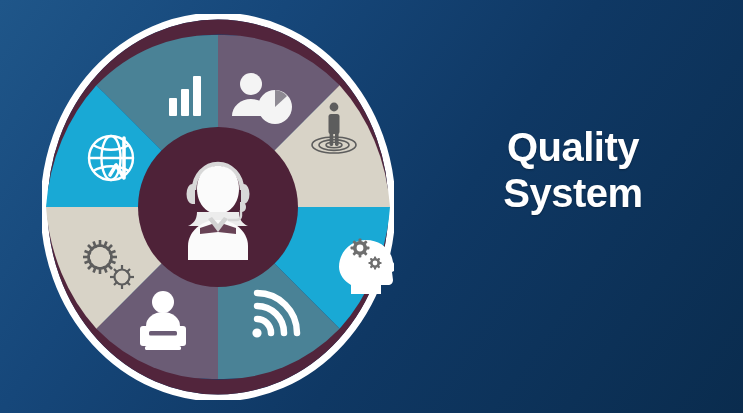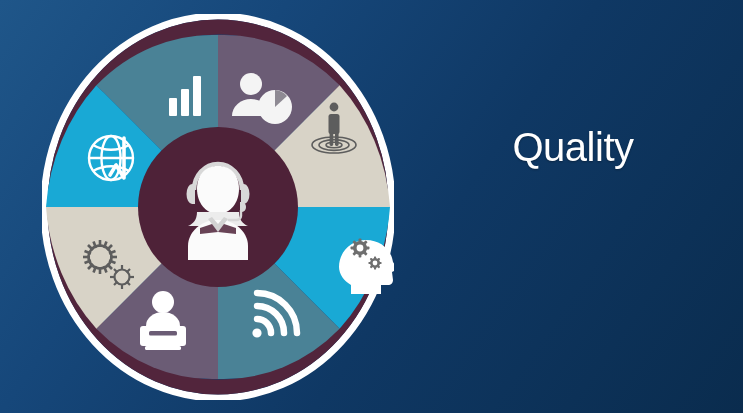--- a/index.html
+++ b/index.html
@@ -25,21 +25,21 @@
   }
   #wheel-svg { display: block; width: 100%; height: 100%; }
   
   #title-block {
     position: absolute;
     left: 408px;
     top: 124px;
     width: 330px;
     text-align: center;
     color: #ffffff;
-    font-weight: normal;
+    font-weight: bold;
     font-size: 40px;
     line-height: 46px;
     letter-spacing: -0.5px;
     text-shadow: 0 1px 2px rgba(0,0,0,0.30);
   }
   #title-block .tline { display: block; white-space: nowrap; }
 </style>
 </head>
 <body>
 
@@ -228,15 +228,16 @@
         <path d="M146 246 l0 -14 c0 -13 11 -23 24 -26 l12 0 c13 3 24 13 24 26 l0 14 z" fill="#fbfbfb"></path>
         <path d="M166 205 l10 13 l10 -13 l-4 -2 l-6 7 l-6 -7 z" fill="#d3d3d3"></path>
         <path d="M176 218 l-6 -8 l-12 4 l0 6 z" fill="#4e2238" opacity="0.85"></path>
         <path d="M176 218 l6 -8 l12 4 l0 6 z" fill="#4e2238" opacity="0.85"></path>
       </g>
     </svg>
   </div>
 
   <div id="title-block">
     <span class="tline">Quality</span>
+    <span class="tline">System</span>
   </div>
 
 </div>
 
 </body></html>

